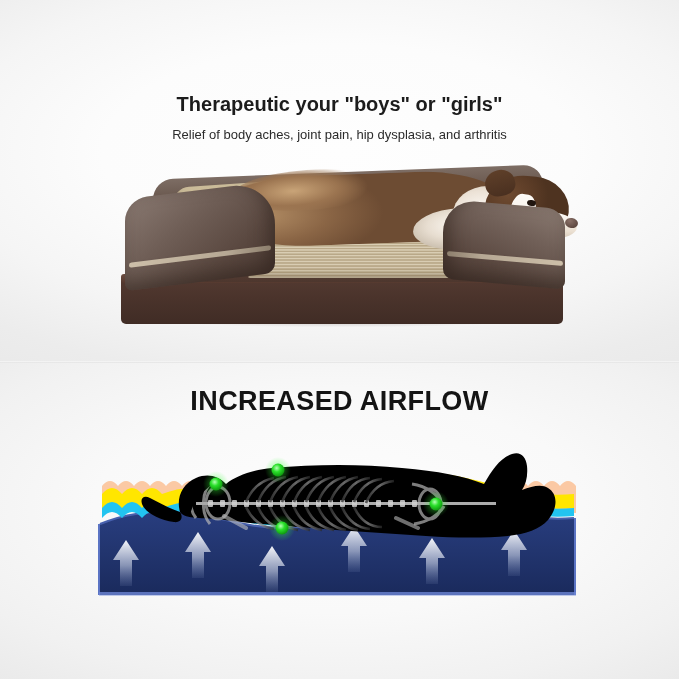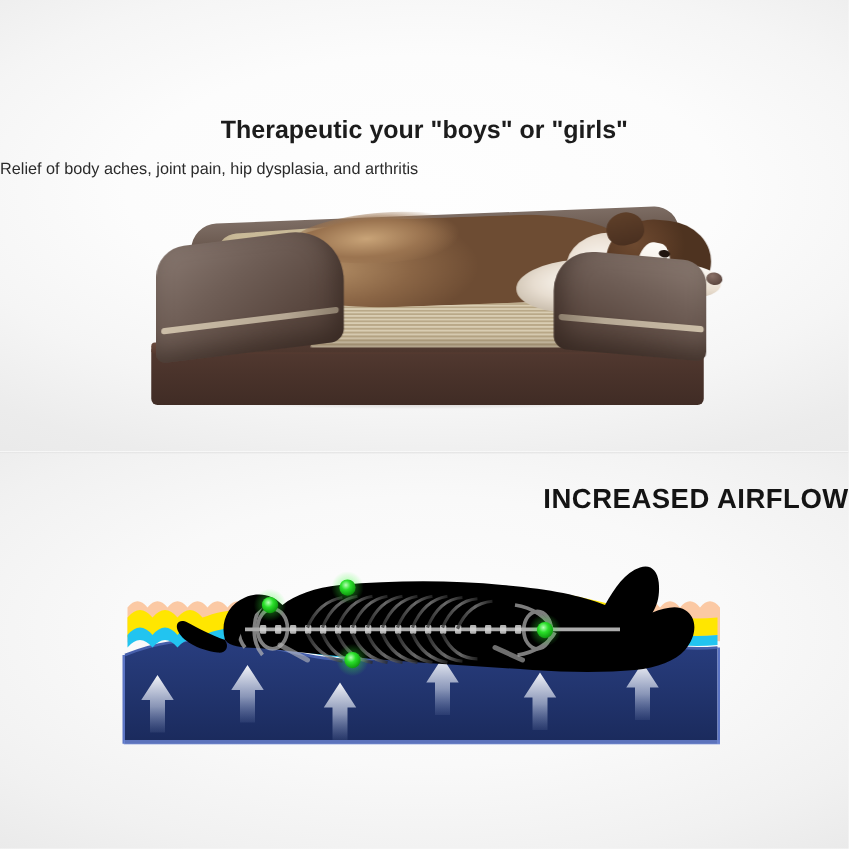--- a/index.html
+++ b/index.html
@@ -57,30 +57,30 @@
     width: 679px;
     text-align: center;
     font-size: 20px;
     font-weight: bold;
     color: #1c1c1c;
   }
   .title-desc {
     position: absolute;
     left: 0; top: 127px;
     width: 679px;
-    text-align: left;
+    text-align: center;
     font-size: 13px;
     color: #2b2b2b;
   }
   .title-airflow {
     position: absolute;
     left: 0; top: 386px;
     width: 679px;
-    text-align: right;
-    font-size: 22px;
+    text-align: center;
+    font-size: 27px;
     font-weight: bold;
     letter-spacing: 0.4px;
     color: #141414;
   }
 
   
   .bed-photo {
     position: absolute;
     left: 113px; top: 168px;
     width: 455px; height: 165px;

